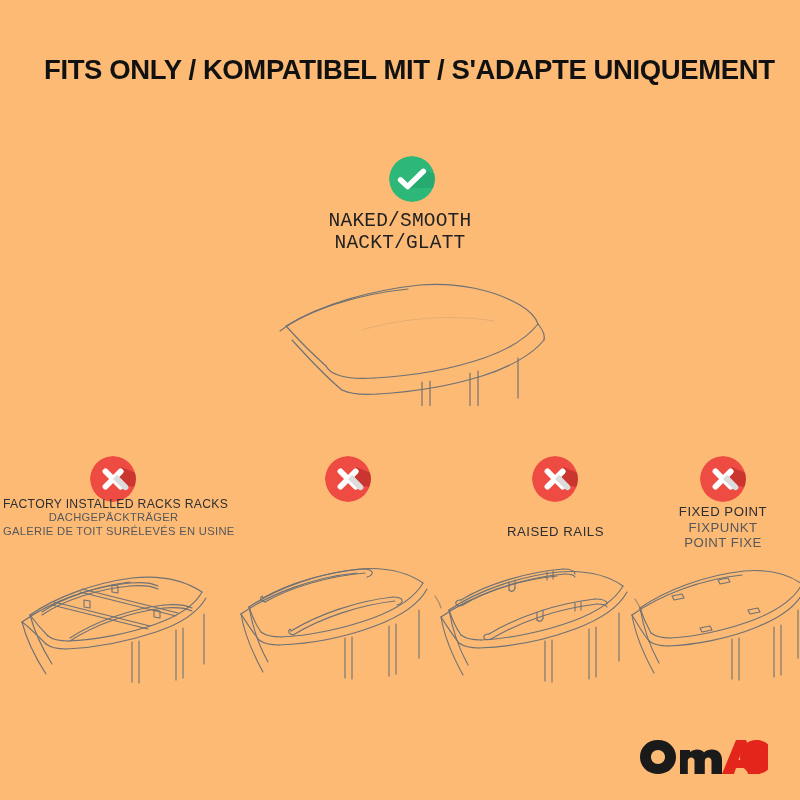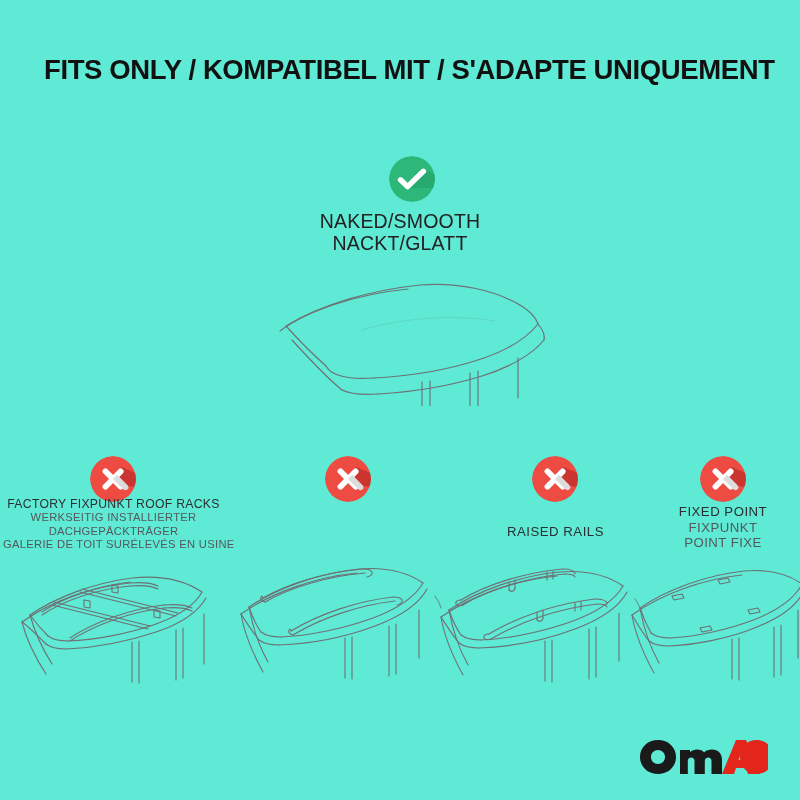--- a/index.html
+++ b/index.html
@@ -14,21 +14,21 @@
     overflow: hidden;
     font-family: "Liberation Sans", sans-serif;
     -webkit-font-smoothing: antialiased;
   }
 
   .page {
     position: absolute;
     inset: 0;
     width: 800px;
     height: 800px;
-    background: #5eead4;
+    background: #fdba74;
   }
 
   
   .header-title {
     position: absolute;
     left: 44px;
     top: 52px;
     width: 720px;
     height: 34px;
     font-family: "Liberation Sans", sans-serif;
@@ -62,20 +62,21 @@
     display: block;
     white-space: nowrap;
   }
 
   
   .caption-main .line {
     font-size: 19.5px;
     line-height: 21.5px;
     color: #222222;
     letter-spacing: 0.2px;
+    font-family: Liberation Mono, monospace;
   }
 
   
   .caption-sub .line {
     font-size: 13.2px;
     line-height: 15.5px;
     color: #55585c;
     letter-spacing: 0.45px;
   }
   .caption-sub .line.primary {
@@ -161,22 +162,21 @@
       <path d="M19 27 L46 31 L46 17 L31 11 Z" fill="#9E1B18" opacity="0.45"></path>
       <g stroke-linecap="round">
         <rect x="20.2" y="9.4" width="5.8" height="27.2" rx="2.7" fill="#FFFFFF" transform="rotate(45 23 23)"></rect>
         <rect x="20.2" y="9.4" width="5.8" height="27.2" rx="2.7" fill="#FFFFFF" transform="rotate(-45 23 23)"></rect>
         <path d="M23 23 L33.6 33.6 A3 3 0 0 0 37.8 29.4 L27.2 18.8 Z" fill="#DCDCDC"></path>
       </g>
     </svg>
   </div>
 
   <div class="caption caption-sub tight" style="left:3px; top:497px; width:221px;">
-    <span class="line primary">FACTORY FIXPUNKT ROOF RACKS</span>
-    <span class="line">WERKSEITIG INSTALLIERTER</span>
+    <span class="line primary">FACTORY INSTALLED RACKS RACKS</span>
     <span class="line">DACHGEPÄCKTRÄGER</span>
     <span class="line">GALERIE DE TOIT SURÉLEVÉS EN USINE</span>
   </div>
 
   <div class="roof" style="left:8px; top:552px; width:220px; height:150px;">
     <svg viewBox="0 0 220 150" xmlns="http://www.w3.org/2000/svg">
       <g fill="none" stroke="#6E7175" stroke-width="1.1" stroke-linecap="round" stroke-linejoin="round">
 
         <path d="M22 63 C48 45 86 31 124 26 C152 23 176 28 194 40"></path>
         <path d="M194 40 C187 53 170 64 148 72 C120 82 86 88 60 89"></path>

